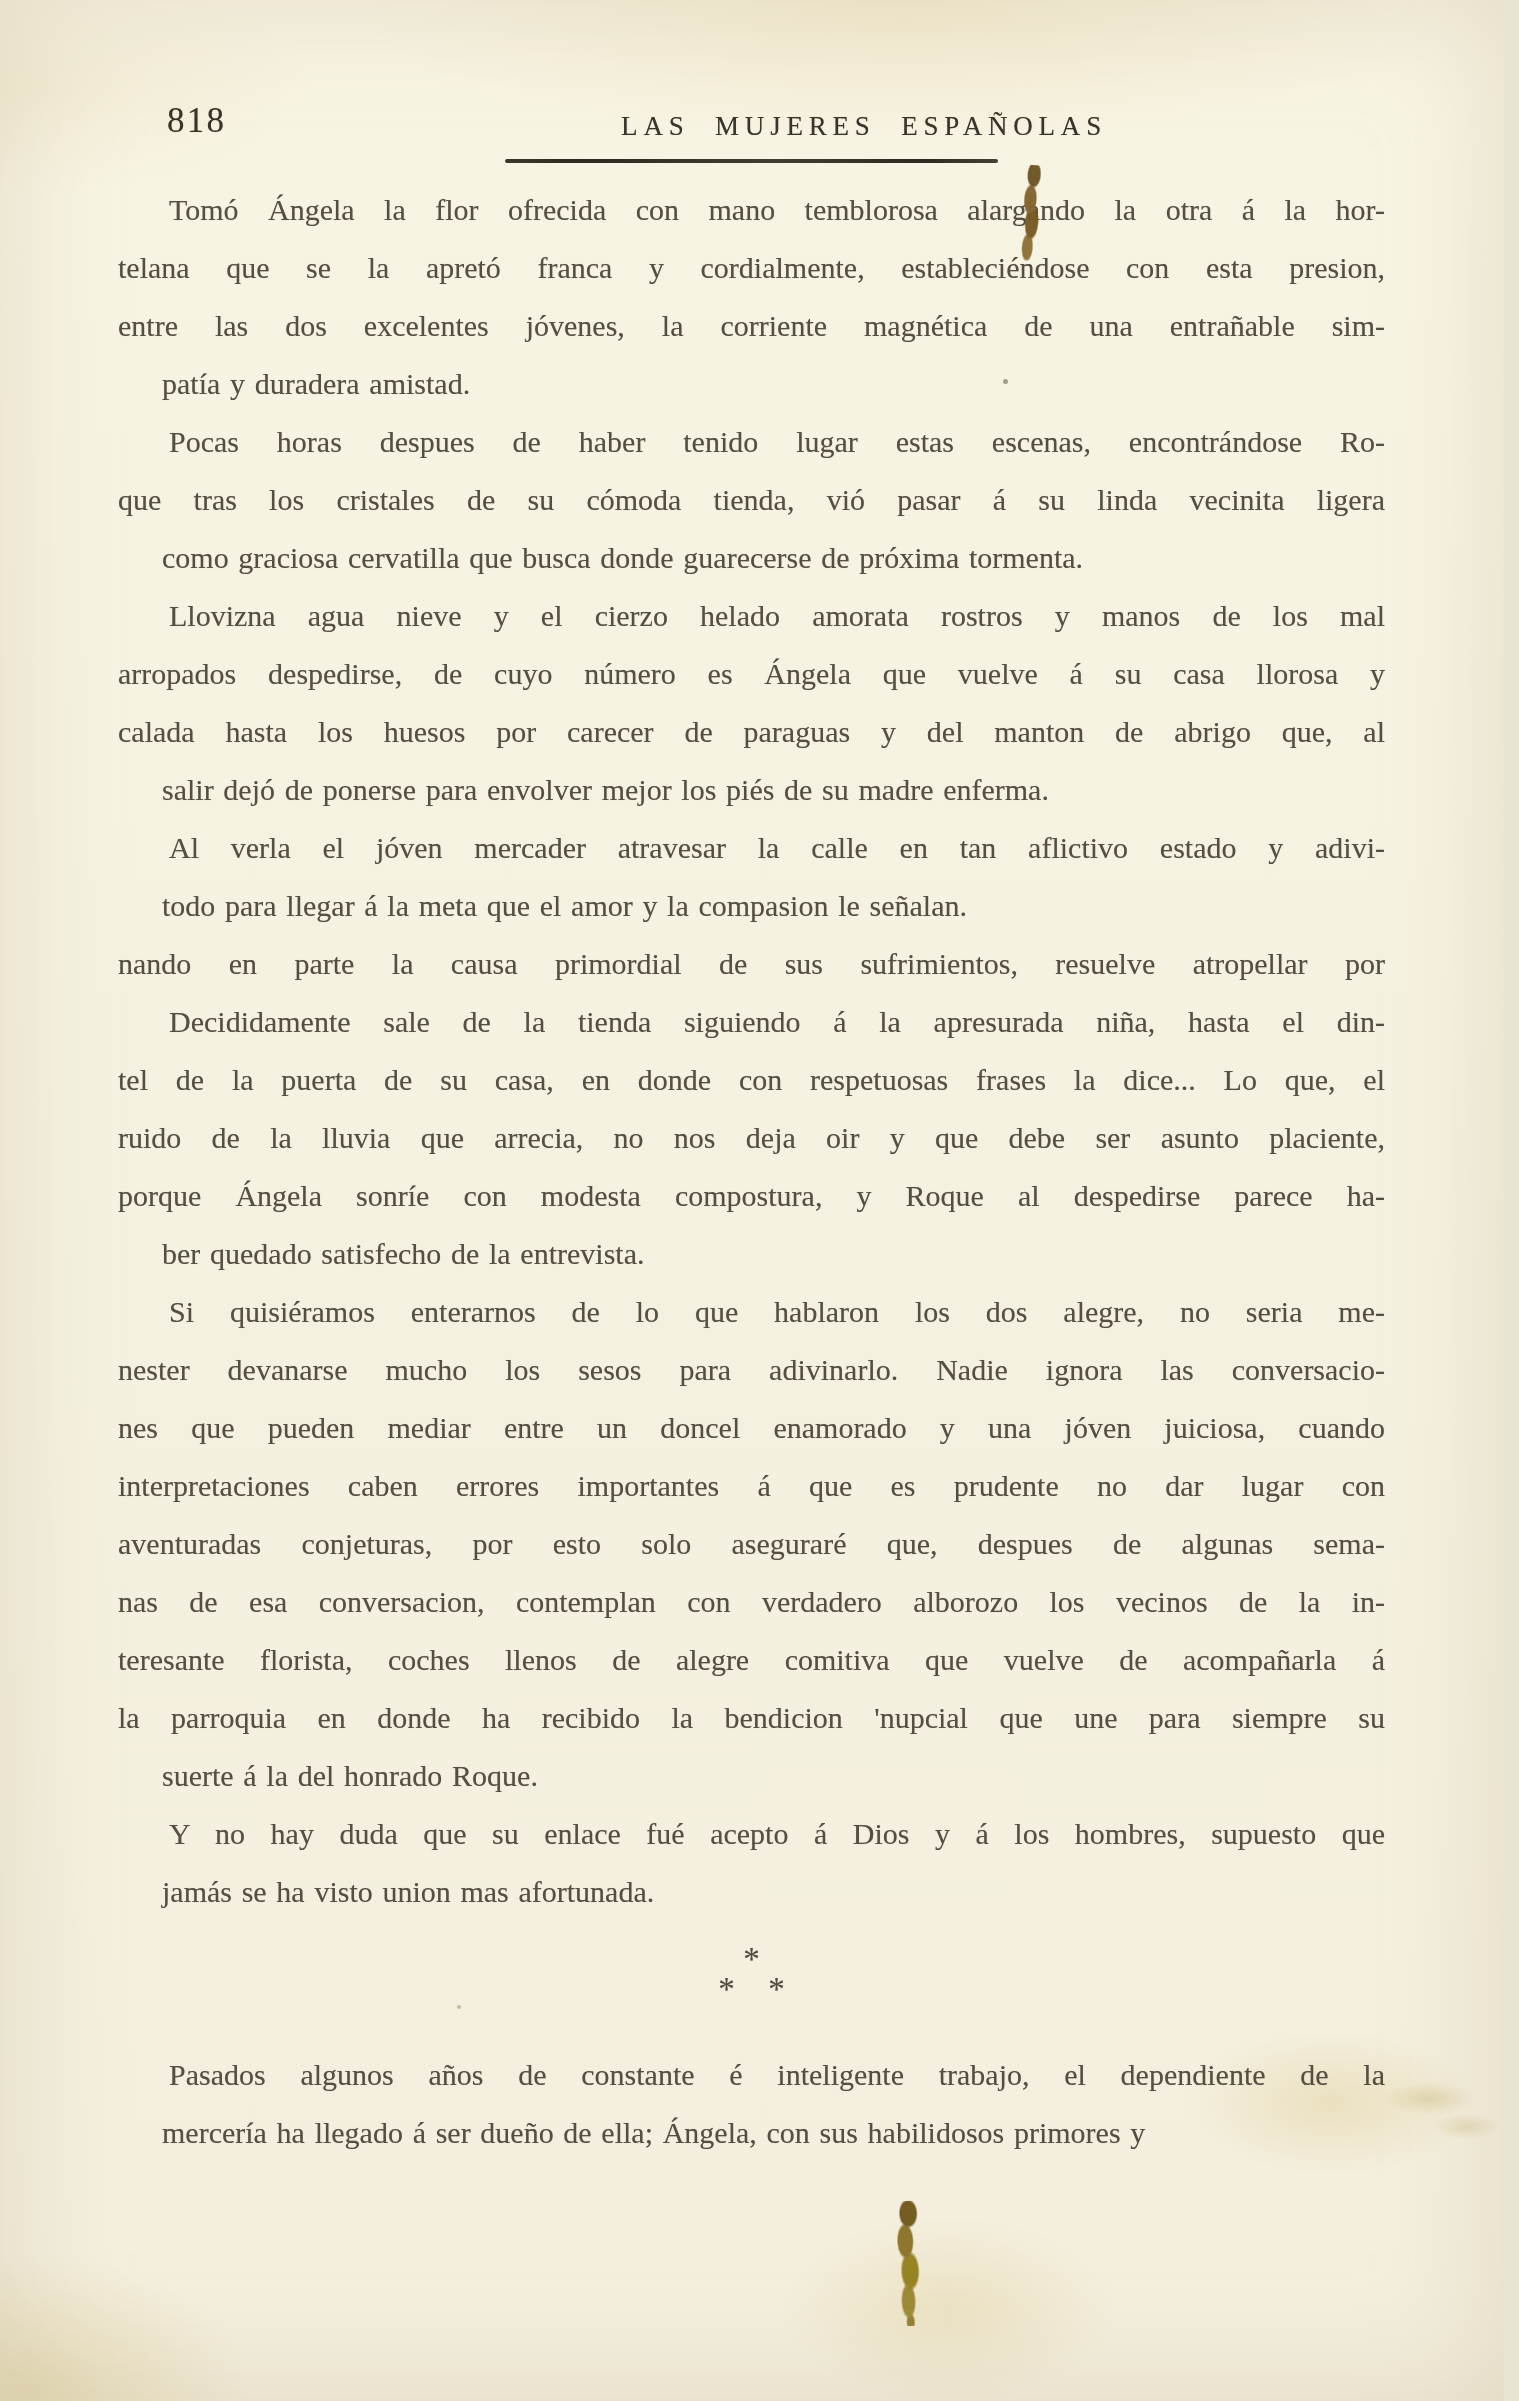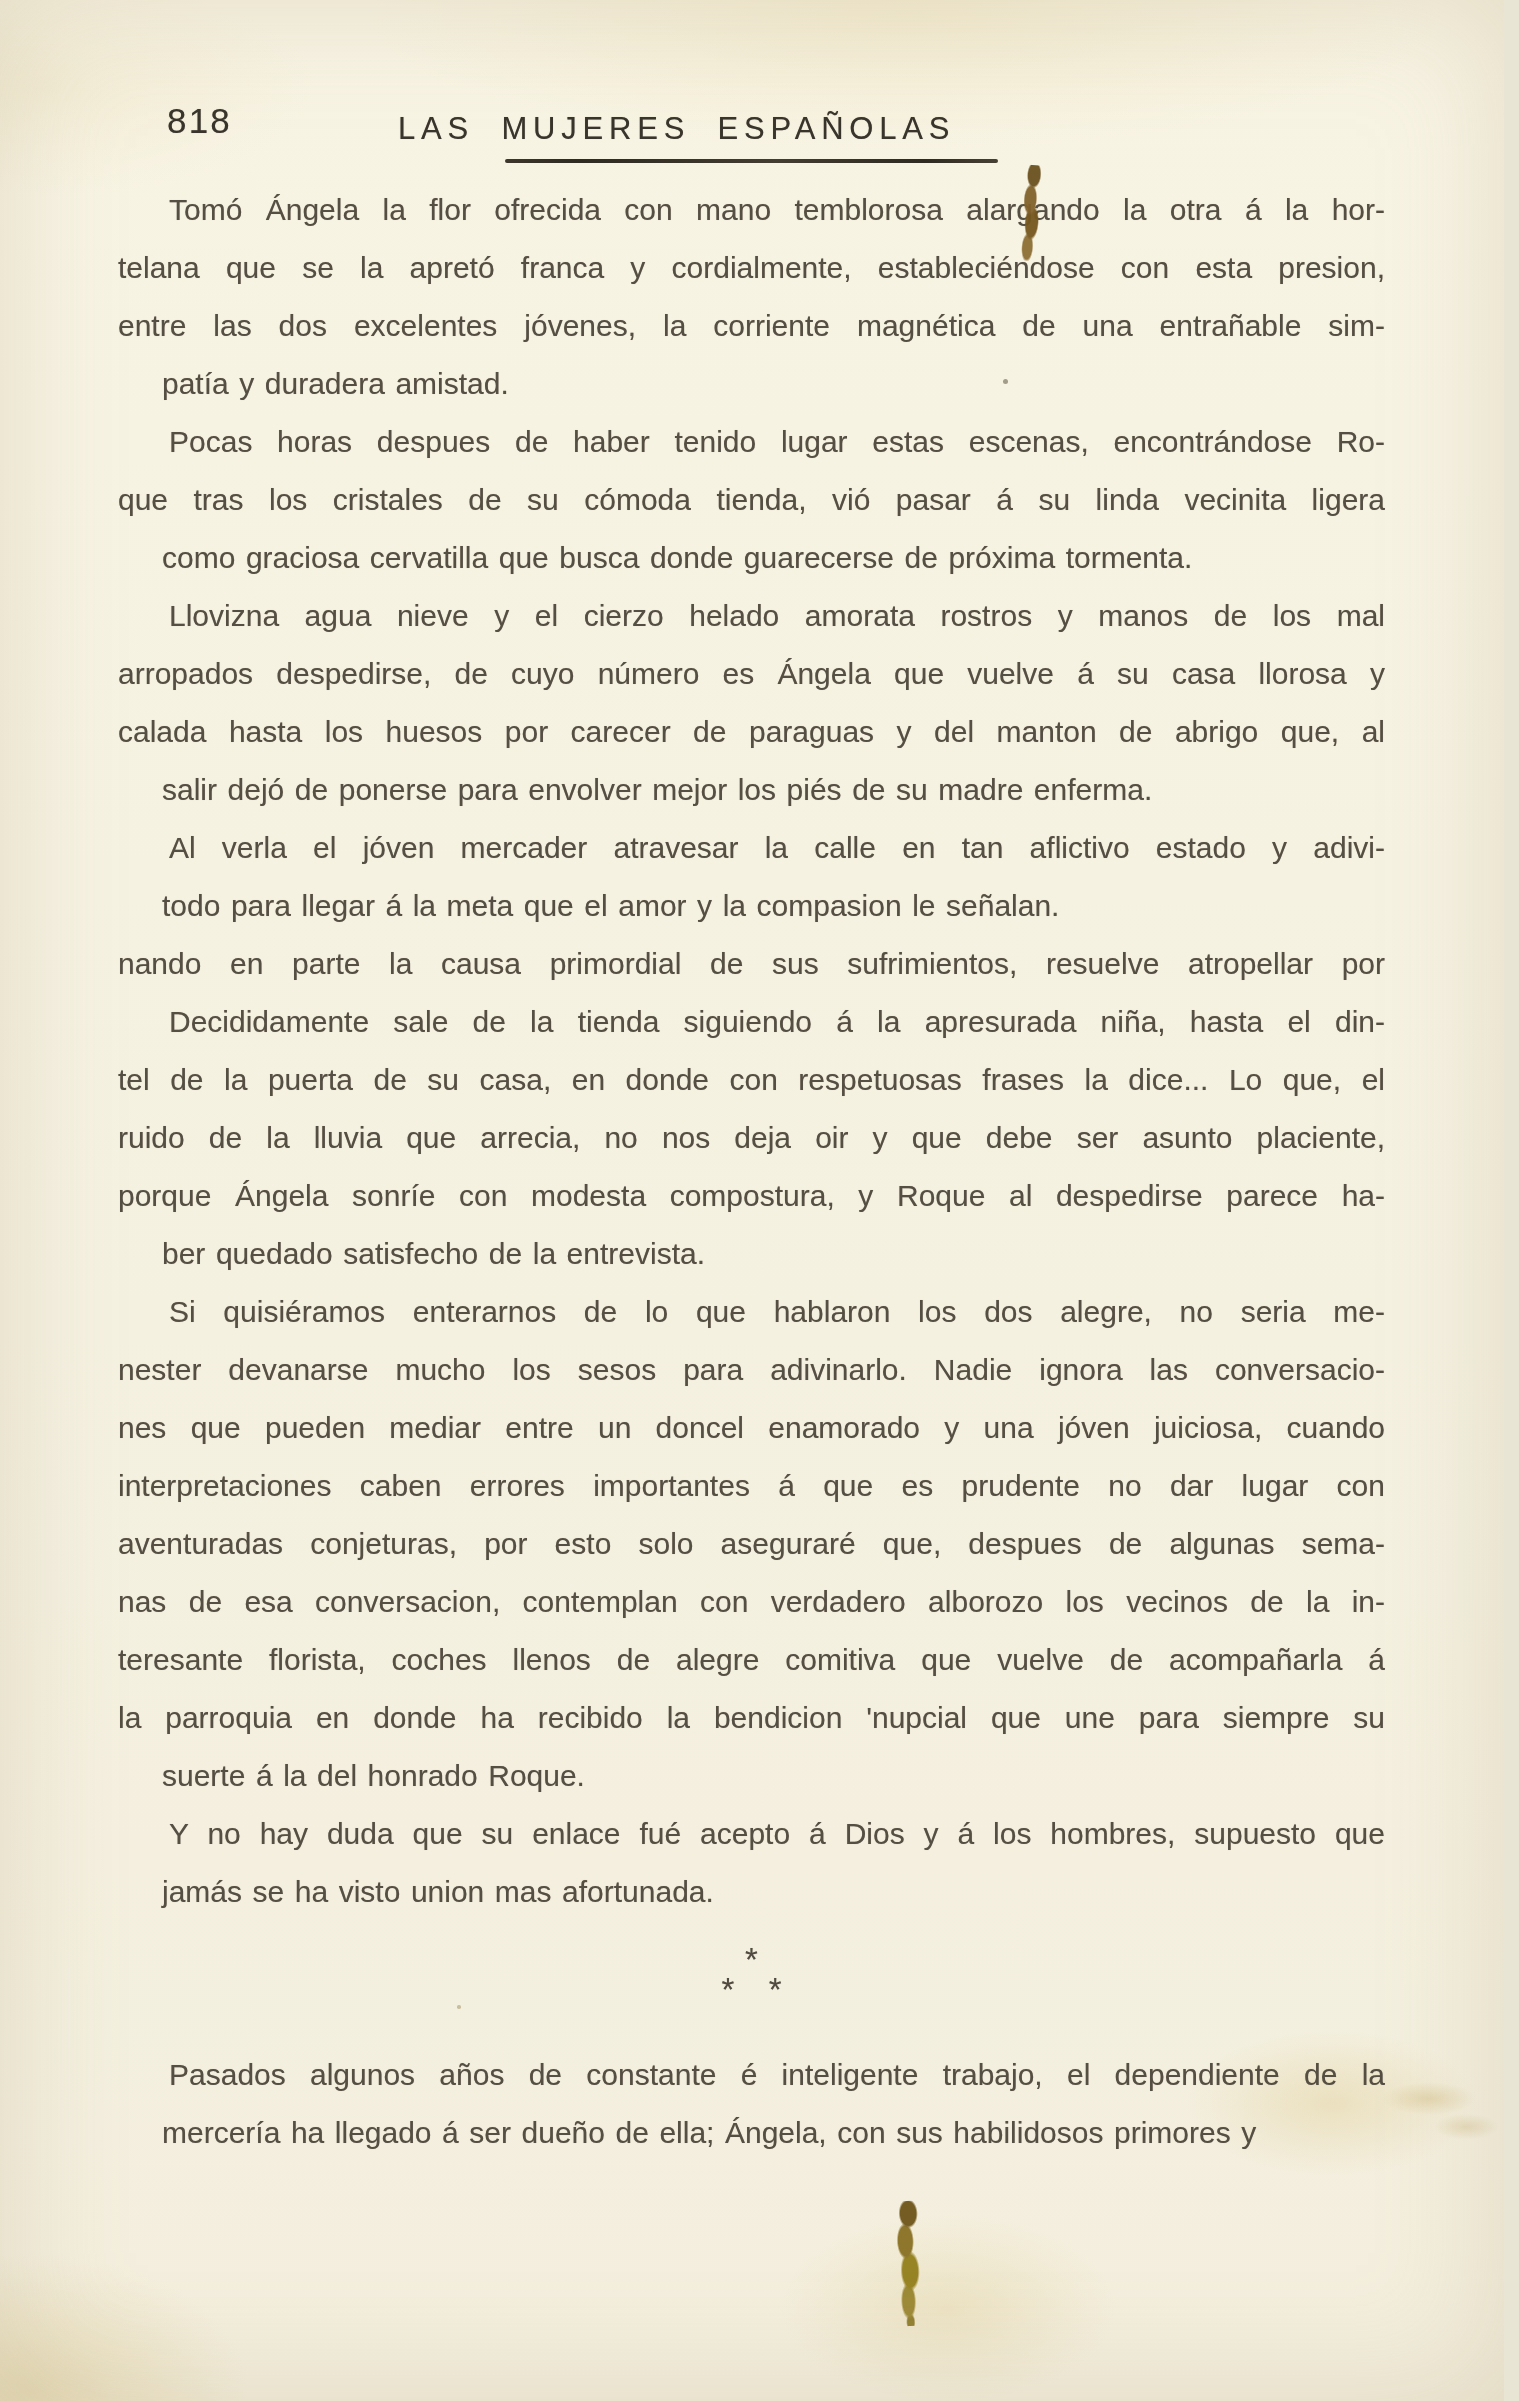--- a/index.html
+++ b/index.html
@@ -7,21 +7,21 @@
     --ink:#554e42;
     --ink-dark:#3a352c;
     --stain:#8a7226;
   }
   html,body{margin:0;padding:0;background:#e9e5d5;}
   .page{
     position:relative;
     width:1504px;
     height:2401px;
     overflow:hidden;
-    font-family:Liberation Sans, sans-serif;
+    font-family:Liberation Serif, serif;
     color:var(--ink);
     background:
       radial-gradient(ellipse 304px 188px at 29px 2389px,  rgba(219,202,149,0.50), rgba(219,202,149,0) 72%),
       radial-gradient(ellipse 232px 130px at 948px 2309px, rgba(226,210,160,0.42), rgba(226,210,160,0) 72%),
       radial-gradient(ellipse 203px 101px at 1332px 2103px, rgba(222,203,145,0.40), rgba(222,203,145,0) 72%),
       radial-gradient(ellipse 688px 174px at 905px 14.5px,   rgba(240,229,195,0.55), rgba(240,229,195,0) 78%),
       radial-gradient(ellipse 362px 145px at 43px 87px,    rgba(236,226,194,0.40), rgba(236,226,194,0) 75%),
       linear-gradient(180deg,#f8f4e4 0%, var(--paper) 55%, #f3eedd 100%);
   }
   .vignette{
@@ -30,21 +30,21 @@
   }
 
   
   .page-number{
     position:absolute;left:167px;top:101px;
     font-size:35px;letter-spacing:2.2px;color:var(--ink-dark);
     text-shadow:0 0 0.7px rgba(60,54,44,0.45);
   }
   .running-title{
     position:absolute;left:398px;top:111px;width:709px;
-    text-align:left;font-size:31px;letter-spacing:5.8px;word-spacing:13px;
+    text-align:right;font-size:27px;letter-spacing:5.8px;word-spacing:13px;
     color:var(--ink-dark);
     text-shadow:0 0 0.7px rgba(60,54,44,0.45);
   }
   .title-rule{
     position:absolute;left:505px;top:159px;width:493px;height:4.3px;
     background:linear-gradient(90deg,#3c362c 0%,#2f2a22 15%,#423c31 55%,#2f2a22 85%,#463f33 100%);
     border-radius:2.2px;
   }
 
   

